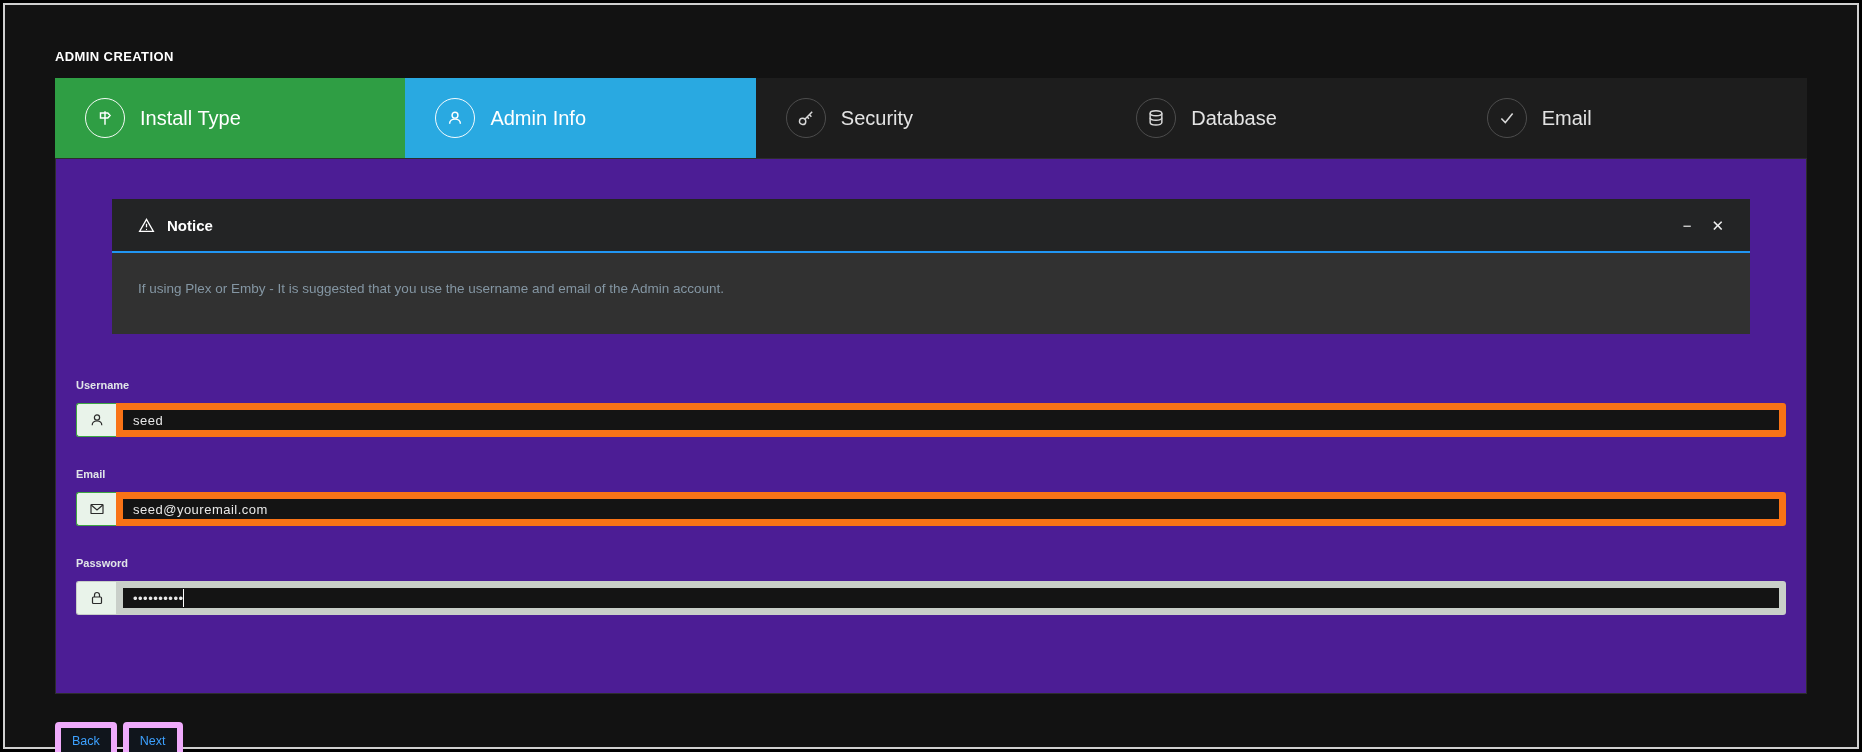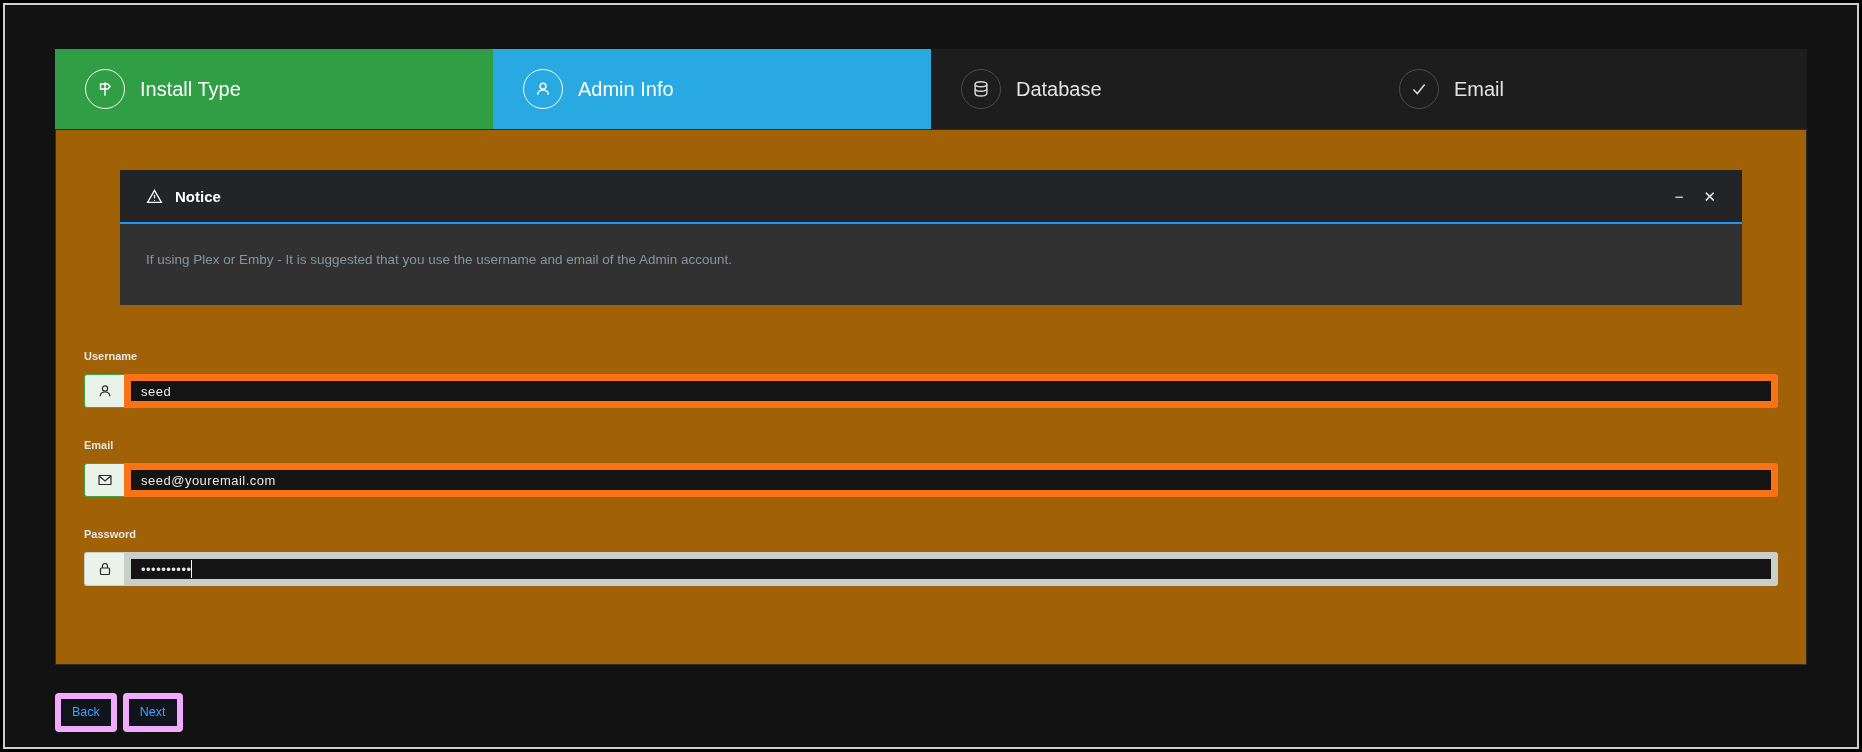--- a/index.html
+++ b/index.html
@@ -36,22 +36,22 @@
     display:flex; align-items:center; justify-content:center;
     color:#fff; flex:0 0 auto;
   }
   .tab.pending .tab-icon { border-color:#4d4d4d; color:#d8d8d8; }
   .tab-label { font-size:20px; color:#ffffff; }
   .tab.pending .tab-label { color:#e3e3e3; }
 
   
   .panel {
     border:1px solid #2d2d2d;
-    padding:40px 28px 50px;
-    background:#a16207;
+    padding:40px 20px 50px;
+    background:#4c1d95;
   }
 
   
   .notice { margin:0 36px 42px; }
   .notice-header {
     background:#232425; height:54px;
     display:flex; align-items:center;
     padding:0 26px;
     border-bottom:2px solid #2196f3;
   }
@@ -111,39 +111,51 @@
     font-family:"Liberation Sans", sans-serif;
   }
   svg { display:block; }
 </style>
 </head>
 <body>
 
 <div class="frame">
   <div class="app">
 
+    <div class="page-title">ADMIN CREATION</div>
 
     <div class="tabs">
       <div class="tab completed">
         <span class="tab-icon">
           <svg width="18" height="18" viewBox="0 0 16 16" fill="none" stroke="currentColor" stroke-width="1.3">
             <path d="M8 2v12"></path>
               <path d="M4 3.5h6.5l2 2.25-2 2.25H4z"></path>
           </svg>
         </span>
         <span class="tab-label">Install Type</span>
       </div>
       <div class="tab active">
         <span class="tab-icon">
           <svg width="18" height="18" viewBox="0 0 16 16" fill="none" stroke="currentColor" stroke-width="1.3">
             <circle cx="8" cy="5.5" r="2.6"></circle>
               <path d="M3.2 13.2c0-2.6 2.1-4.2 4.8-4.2s4.8 1.6 4.8 4.2"></path>
           </svg>
         </span>
         <span class="tab-label">Admin Info</span>
+      </div>
+      <div class="tab pending">
+        <span class="tab-icon">
+          <svg width="18" height="18" viewBox="0 0 16 16" fill="none" stroke="currentColor" stroke-width="1.3">
+            <circle cx="5" cy="11" r="2.8"></circle>
+              <path d="M7.2 8.8 13.5 2.5"></path>
+              <path d="M11 5l1.8 1.8"></path>
+              <path d="M9 7l1.6 1.6"></path>
+          </svg>
+        </span>
+        <span class="tab-label">Security</span>
       </div>
       <div class="tab pending">
         <span class="tab-icon">
           <svg width="18" height="18" viewBox="0 0 16 16" fill="none" stroke="currentColor" stroke-width="1.3">
             <ellipse cx="8" cy="3.8" rx="5.2" ry="2.2"></ellipse>
             <path d="M2.8 3.8v4c0 1.2 2.3 2.2 5.2 2.2s5.2-1 5.2-2.2v-4"></path>
             <path d="M2.8 7.8V12c0 1.2 2.3 2.2 5.2 2.2s5.2-1 5.2-2.2V7.8"></path>
           </svg>
         </span>
         <span class="tab-label">Database</span>

